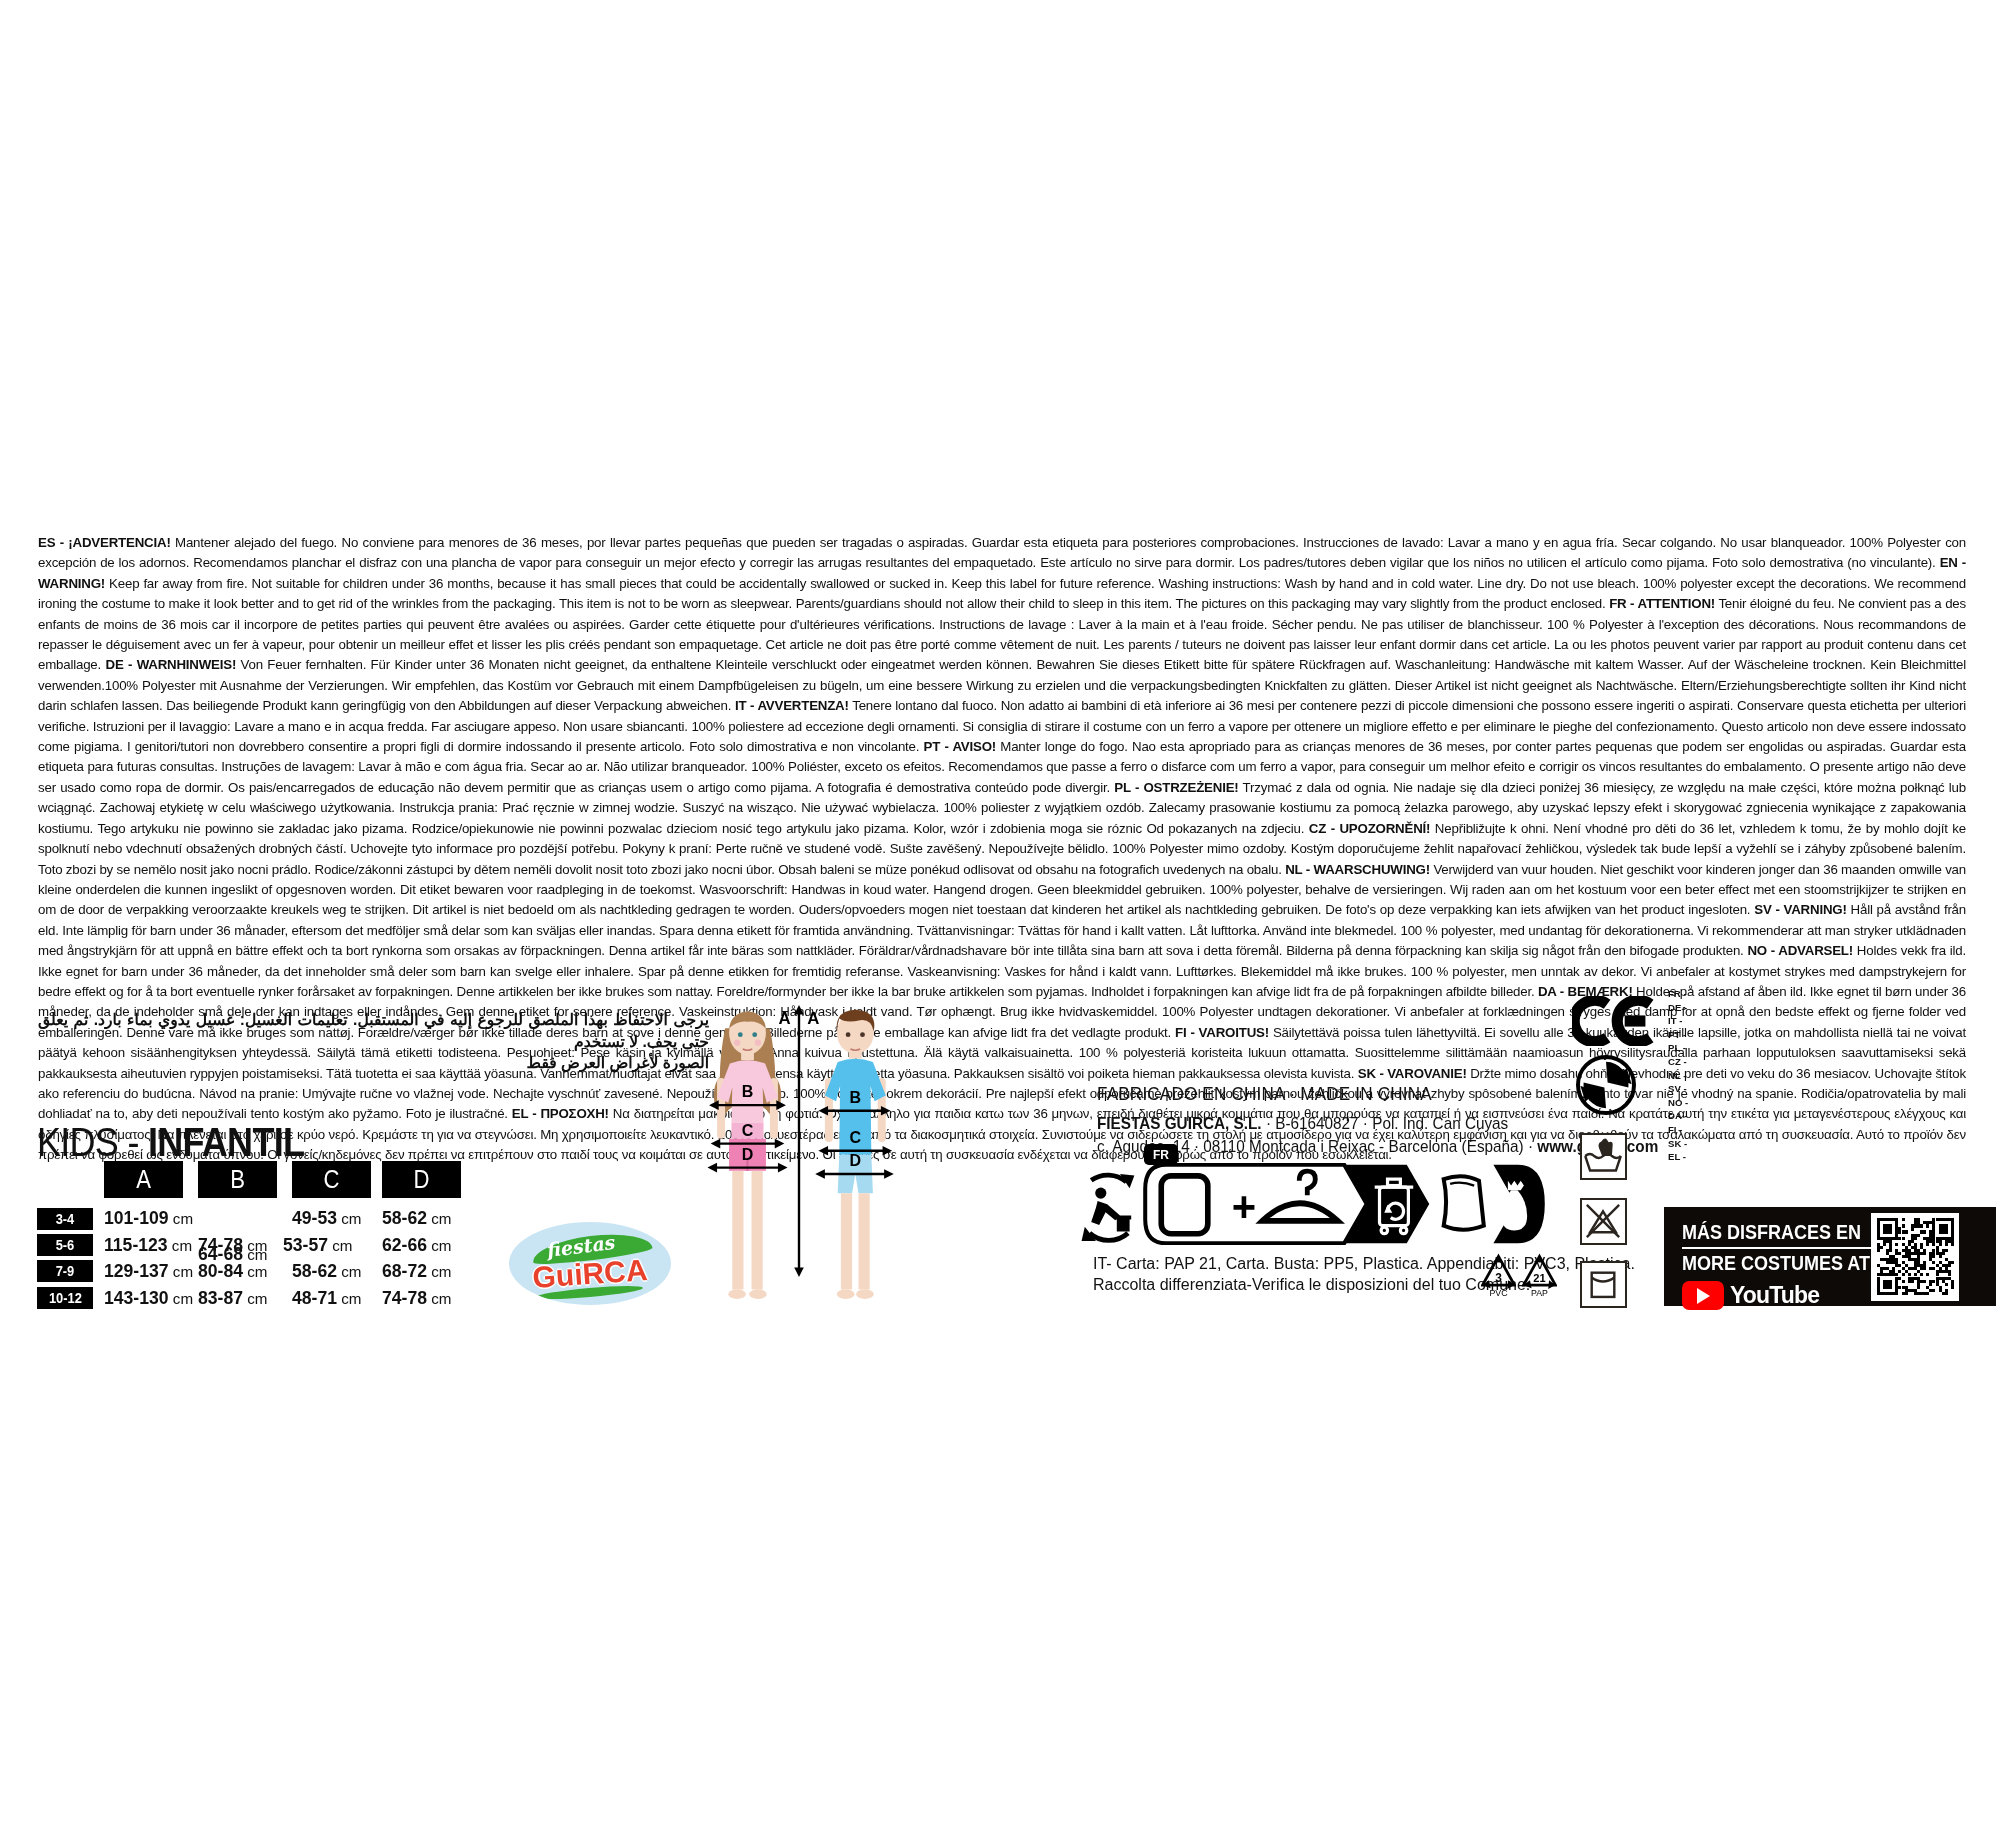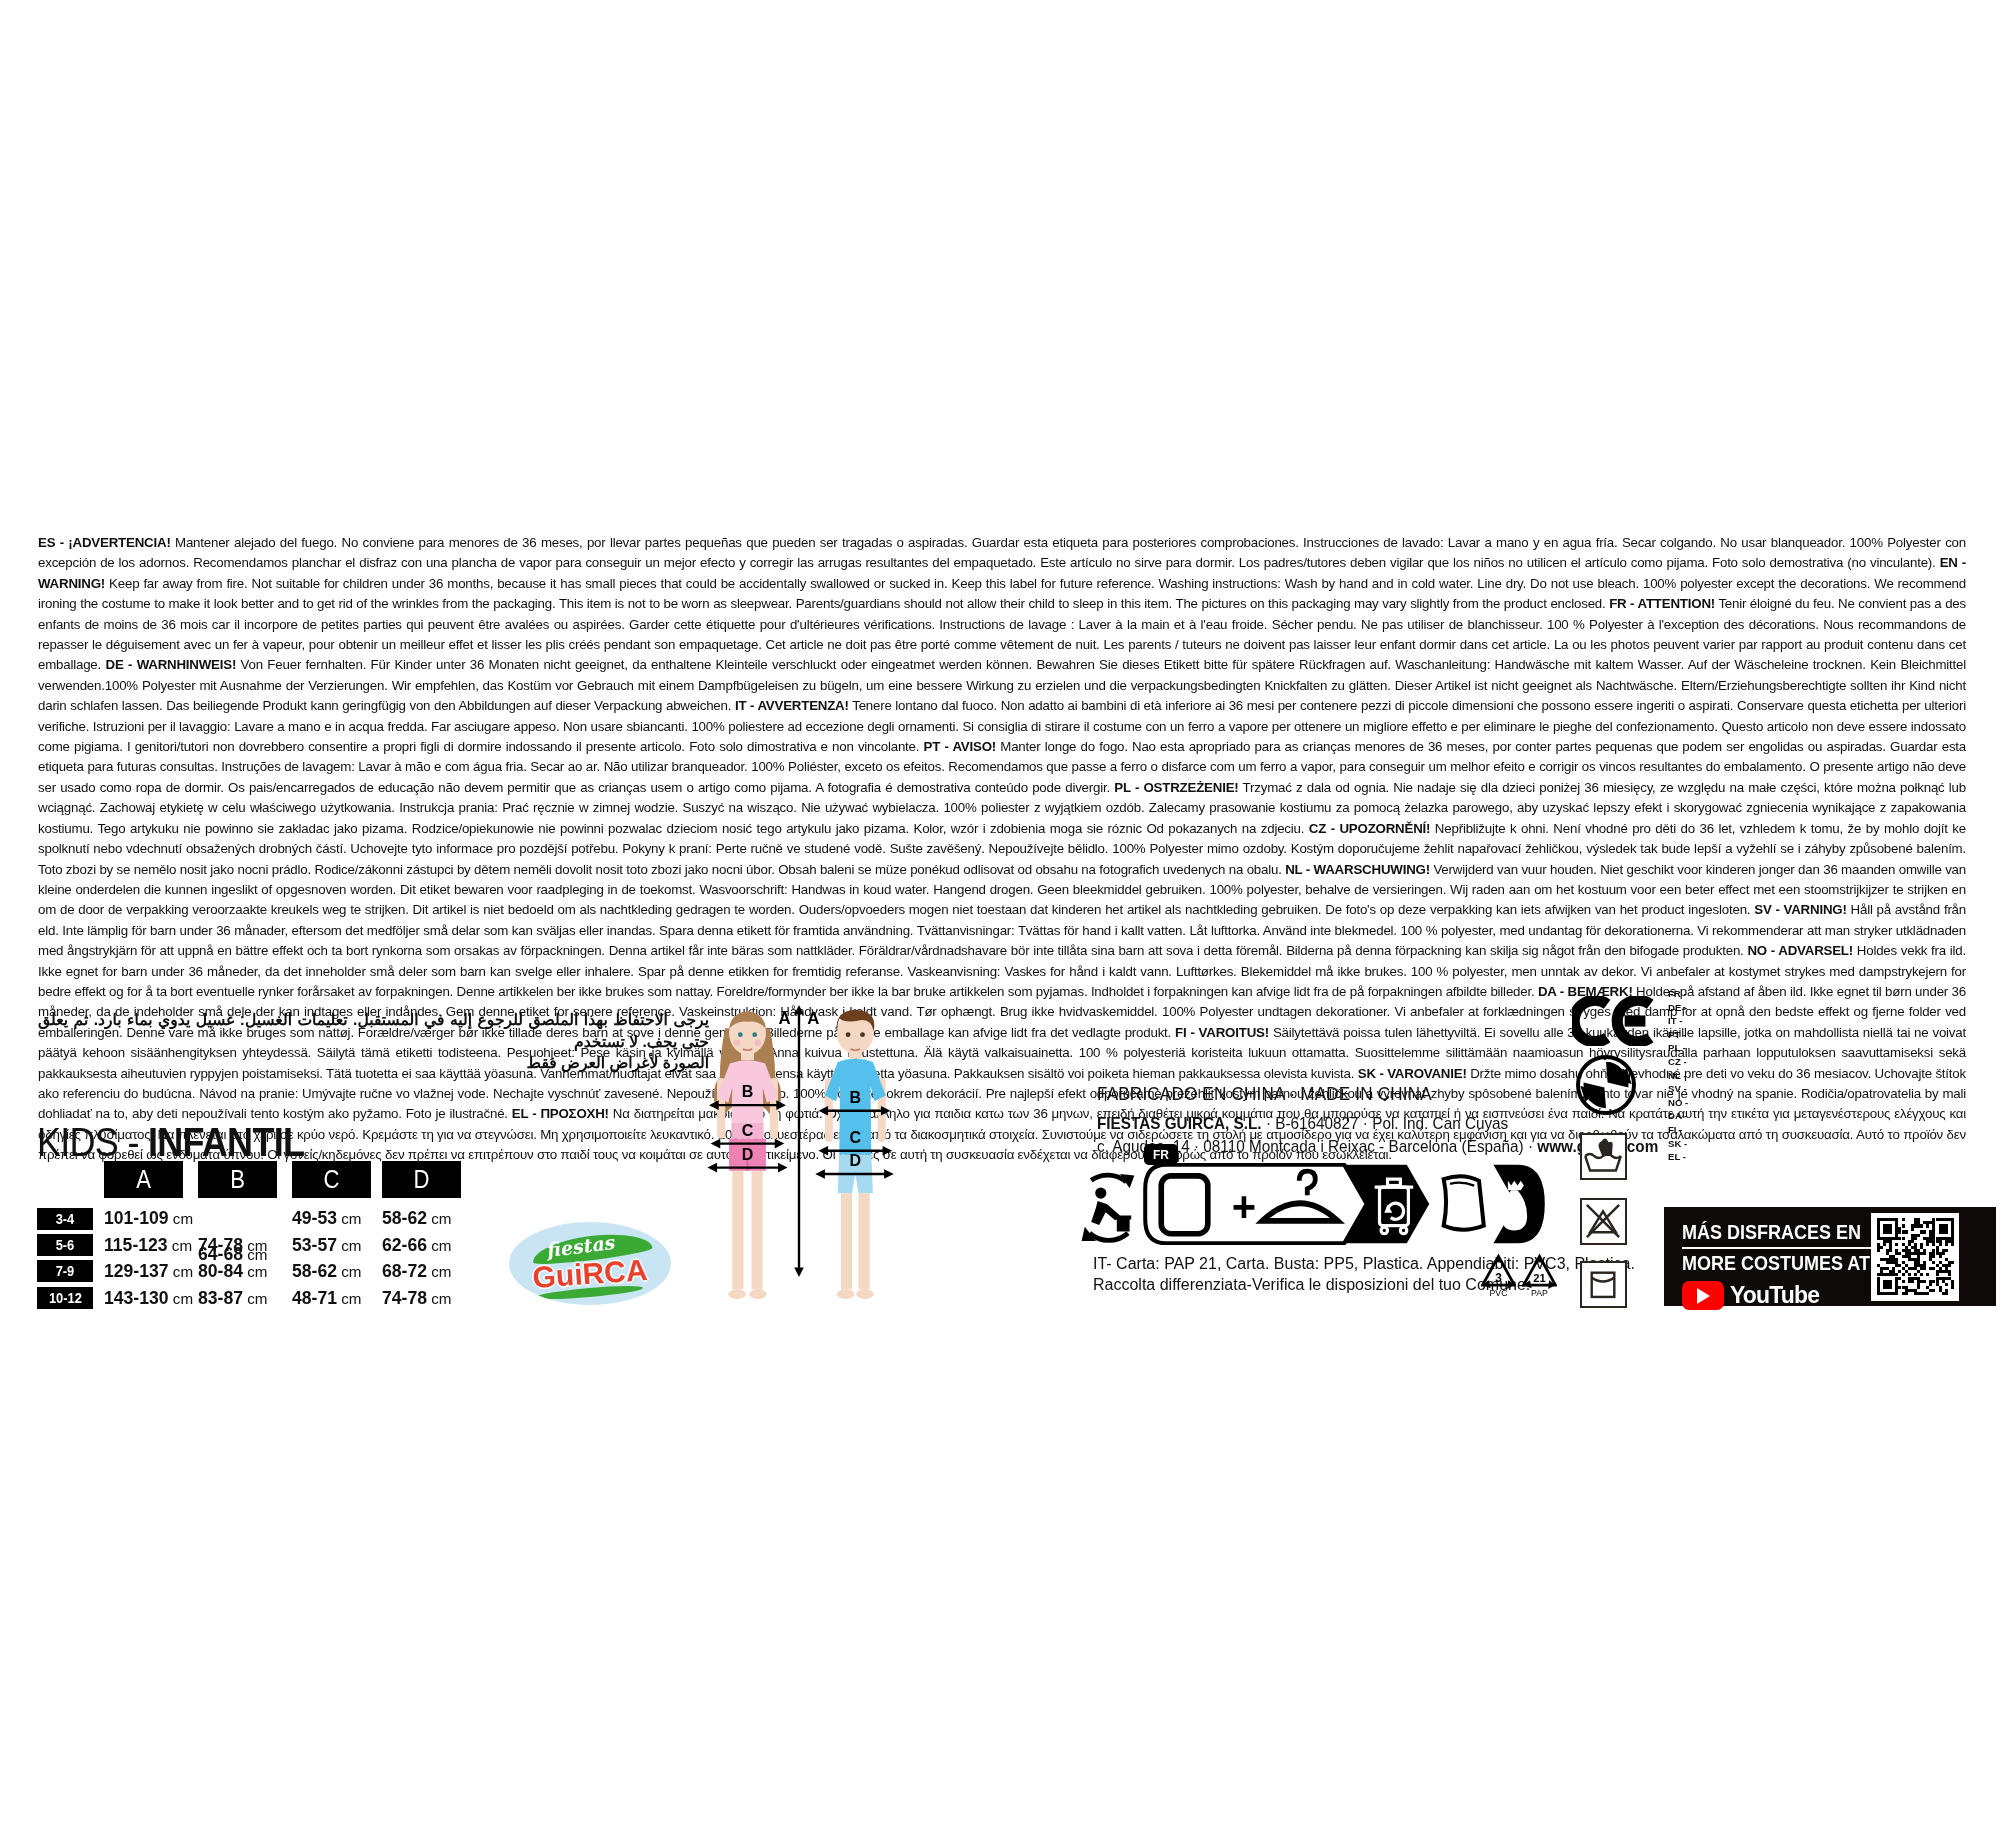--- a/index.html
+++ b/index.html
@@ -99,21 +99,21 @@
     </div>
     <div class="val-cell" style="left: 67px; top: 47px;"><span>101-109</span><span class="unit"> cm</span></div>
     <div class="val-cell" style="left: 161px; top: 47px; margin-top: 36px;"><span>64-68</span><span class="unit"> cm</span></div>
     <div class="val-cell" style="left: 255px; top: 47px;"><span>49-53</span><span class="unit"> cm</span></div>
     <div class="val-cell" style="left: 345px; top: 47px;"><span>58-62</span><span class="unit"> cm</span></div>
     <div class="age-box" style="top: 73px;">
       <span class="condc">5-6</span>
     </div>
     <div class="val-cell" style="left: 67px; top: 74px;"><span>115-123</span><span class="unit"> cm</span></div>
     <div class="val-cell" style="left: 161px; top: 74px;"><span>74-78</span><span class="unit"> cm</span></div>
-    <div class="val-cell" style="left: 255px; top: 74px;"><span>53-57</span><span class="unit"> cm</span></div>
+    <div class="val-cell" style="left: 246px; top: 74px;"><span>53-57</span><span class="unit"> cm</span></div>
     <div class="val-cell" style="left: 345px; top: 74px;"><span>62-66</span><span class="unit"> cm</span></div>
     <div class="age-box" style="top: 99px;">
       <span class="condc">7-9</span>
     </div>
     <div class="val-cell" style="left: 67px; top: 100px;"><span>129-137</span><span class="unit"> cm</span></div>
     <div class="val-cell" style="left: 161px; top: 100px;"><span>80-84</span><span class="unit"> cm</span></div>
     <div class="val-cell" style="left: 255px; top: 100px;"><span>58-62</span><span class="unit"> cm</span></div>
     <div class="val-cell" style="left: 345px; top: 100px;"><span>68-72</span><span class="unit"> cm</span></div>
     <div class="age-box" style="top: 126px;">
       <span class="condc">10-12</span>

